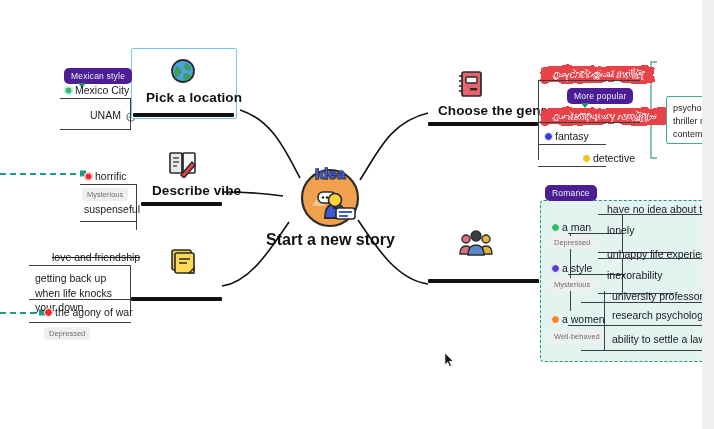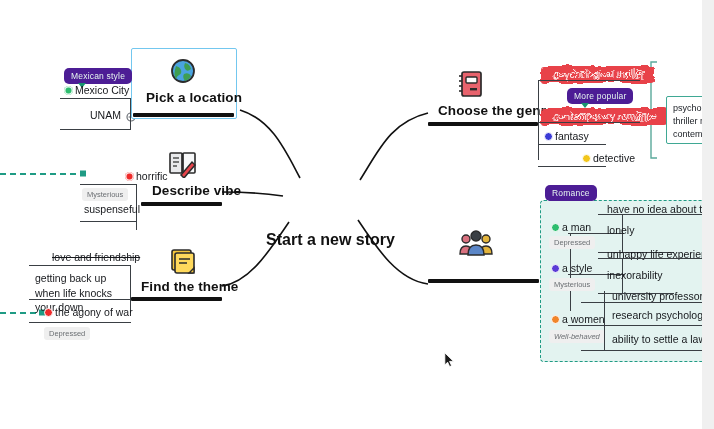--- a/index.html
+++ b/index.html
@@ -111,20 +111,38 @@
     <path d="M0,313 L41,313" fill="none" stroke="#1f9b84" stroke-width="2" stroke-dasharray="6 4"></path>
     <rect x="39" y="309.5" width="6" height="6" fill="#1f9b84"></rect>
 
     <circle cx="131" cy="117" r="4" fill="#fff" stroke="#6b7076" stroke-width="1.2"></circle>
     <line x1="128.6" y1="117" x2="133.4" y2="117" stroke="#6b7076" stroke-width="1.2"></line>
 
     <path d="M657,62 L651,62 L651,158 L657,158" fill="none" stroke="#5aa99b" stroke-width="1.4"></path>
     <line x1="651" y1="113" x2="664" y2="113" stroke="#5aa99b" stroke-width="1.4"></line>
   </svg>
 
+  <div class="node" style="left:292px;top:160px;">
+    <svg width="76" height="68" viewBox="0 0 76 68">
+      <circle cx="38" cy="38" r="28" fill="#f1a04d"></circle>
+      <circle cx="38" cy="38" r="28" fill="none" stroke="#2b2b2b" stroke-width="2.2"></circle>
+      <path d="M20 46 l7 -11 7 11 z" fill="#f7c58b"></path>
+      <rect x="26" y="32" width="18" height="11" rx="5" fill="#fff" stroke="#2b2b2b" stroke-width="1.6"></rect>
+      <circle cx="31" cy="37.5" r="1.3" fill="#2b2b2b"></circle>
+        <circle cx="35" cy="37.5" r="1.3" fill="#2b2b2b"></circle>
+        <circle cx="39" cy="37.5" r="1.3" fill="#2b2b2b"></circle>
+      <path d="M33 58 q0 -14 10 -14 q10 0 10 14 z" fill="#3b5bdb" stroke="#2b2b2b" stroke-width="1.8"></path>
+      <circle cx="43" cy="40" r="6.5" fill="#ffd43b" stroke="#2b2b2b" stroke-width="1.7"></circle>
+      <rect x="41" y="46" width="4.5" height="3" fill="#2b2b2b"></rect>
+      <rect x="44" y="48" width="19" height="11" rx="2.5" fill="#fff" stroke="#2b2b2b" stroke-width="1.6"></rect>
+      <line x1="47" y1="52" x2="60" y2="52" stroke="#3b5bdb" stroke-width="2"></line>
+      <line x1="47" y1="56" x2="56" y2="56" stroke="#3b5bdb" stroke-width="2"></line>
+      <text x="38" y="19" text-anchor="middle" font-family="Liberation Sans, sans-serif" font-size="15" font-weight="700" fill="#3b5bdb" stroke="#2b2b2b" stroke-width="1.4" paint-order="stroke">Idea</text>
+    </svg>
+  </div>
   <div class="node center-title" style="left:266px;top:231px;">Start a new story</div>
 
   <div class="sel-box" style="left:131px;top:48px;width:104px;height:69px;"></div>
   <div class="node emoji-ico" style="left:170px;top:58px;">
     <svg width="26" height="26" viewBox="0 0 26 26">
       <circle cx="13" cy="13" r="11" fill="#4aa3e0" stroke="#2b2b2b" stroke-width="1.8"></circle>
       <path d="M6 8 q4 1 5 4 q1 4 -2 5 q-2 1 -3 4 q-3 -4 0 -13z" fill="#3f9e52"></path>
       <path d="M15 5 q5 1 6 6 q-3 3 -5 1 q-3 -3 -1 -7z" fill="#3f9e52"></path>
       <path d="M14 16 q5 -2 7 2 q-2 4 -6 5 q-3 -4 -1 -7z" fill="#3f9e52"></path>
     </svg>
@@ -151,42 +169,41 @@
       <line x1="14.5" y1="3" x2="14.5" y2="23" stroke="#2b2b2b" stroke-width="1.6"></line>
       <line x1="5" y1="8" x2="11" y2="8" stroke="#2b2b2b" stroke-width="1.2"></line>
       <line x1="5" y1="12" x2="11" y2="12" stroke="#2b2b2b" stroke-width="1.2"></line>
       <line x1="5" y1="16" x2="9" y2="16" stroke="#2b2b2b" stroke-width="1.2"></line>
       <path d="M13 25 L24 12 l3 3 L16 28z" fill="#e8434a" stroke="#2b2b2b" stroke-width="1.5"></path>
     </svg>
   </div>
   <div class="node topic-title" style="left:152px;top:183px;">Describe vibe</div>
   <div class="ul-bar" style="left:141px;top:202px;width:81px;"></div>
 
-  <div class="sub" style="left:84px;top:170px;margin-left:41px;">
+  <div class="sub" style="left:84px;top:170px;">
     <span class="dot" style="background:#ef2b2b;"></span>
     <span>horrific</span>
   </div>
   <div class="sub-rule" style="left:80px;top:184px;width:57px;"></div>
   <div class="v-rule" style="left:136px;top:184px;height:46px;"></div>
   <div class="tag-gray" style="left:82px;top:188px;">Mysterious</div>
   <div class="sub" style="left:84px;top:203px;">
     <span>suspenseful</span>
   </div>
   <div class="sub-rule" style="left:80px;top:221px;width:57px;"></div>
 
   <div class="node emoji-ico" style="left:170px;top:248px;">
     <svg width="26" height="26" viewBox="0 0 26 26">
       <rect x="2" y="2" width="19" height="20" rx="2" fill="#f4c63d" stroke="#2b2b2b" stroke-width="1.6"></rect>
       <rect x="5" y="5" width="19" height="20" rx="2" fill="#ffd95c" stroke="#2b2b2b" stroke-width="1.6"></rect>
       <line x1="9" y1="11" x2="20" y2="11" stroke="#2b2b2b" stroke-width="1.5"></line>
       <line x1="9" y1="15" x2="17" y2="15" stroke="#2b2b2b" stroke-width="1.5"></line>
       <path d="M24 20 l0 5 l-5 0z" fill="#f4c63d" stroke="#2b2b2b" stroke-width="1.4"></path>
     </svg>
   </div>
-  <div class="node topic-title" style="left:141px;top:279px;">Find the theme</div>
   <div class="ul-bar" style="left:131px;top:297px;width:91px;"></div>
 
   <div class="sub strike" style="left:52px;top:251px;">
     <span>love and friendship</span>
   </div>
   <div class="sub-rule" style="left:29px;top:265px;width:102px;"></div>
   <div class="v-rule" style="left:130px;top:265px;height:48px;"></div>
   <div class="node" style="left:35px;top:271px;width:95px;font-size:10.5px;color:#16181c;line-height:1.4;">getting back up when life knocks your down</div>
   <div class="sub-rule" style="left:29px;top:299px;width:102px;"></div>
   <div class="sub" style="left:44px;top:306px;">
@@ -287,21 +304,21 @@
   <div class="sub" style="left:607px;top:269px;">
     <span>inexorability</span>
   </div>
   <div class="sub-rule" style="left:598px;top:293px;width:76px;"></div>
 
   <div class="sub" style="left:551px;top:313px;">
     <span class="ringdot" style="background:#f0852a;"></span>
     <span>a women</span>
   </div>
   <div class="sub-rule" style="left:568px;top:325px;width:56px;"></div>
-  <div class="tag-gray" style="left:549px;top:330px;font-style:italic;">Well-behaved</div>
+  <div class="tag-gray" style="left:549px;top:330px;">Well-behaved</div>
   <div class="v-rule" style="left:604px;top:291px;height:59px;"></div>
   <div class="sub" style="left:612px;top:290px;">
     <span>university professor</span>
   </div>
   <div class="sub-rule" style="left:581px;top:302px;width:133px;"></div>
   <div class="sub" style="left:612px;top:309px;">
     <span>research psychologist</span>
   </div>
   <div class="sub-rule" style="left:581px;top:325px;width:133px;"></div>
   <div class="sub" style="left:612px;top:333px;">

